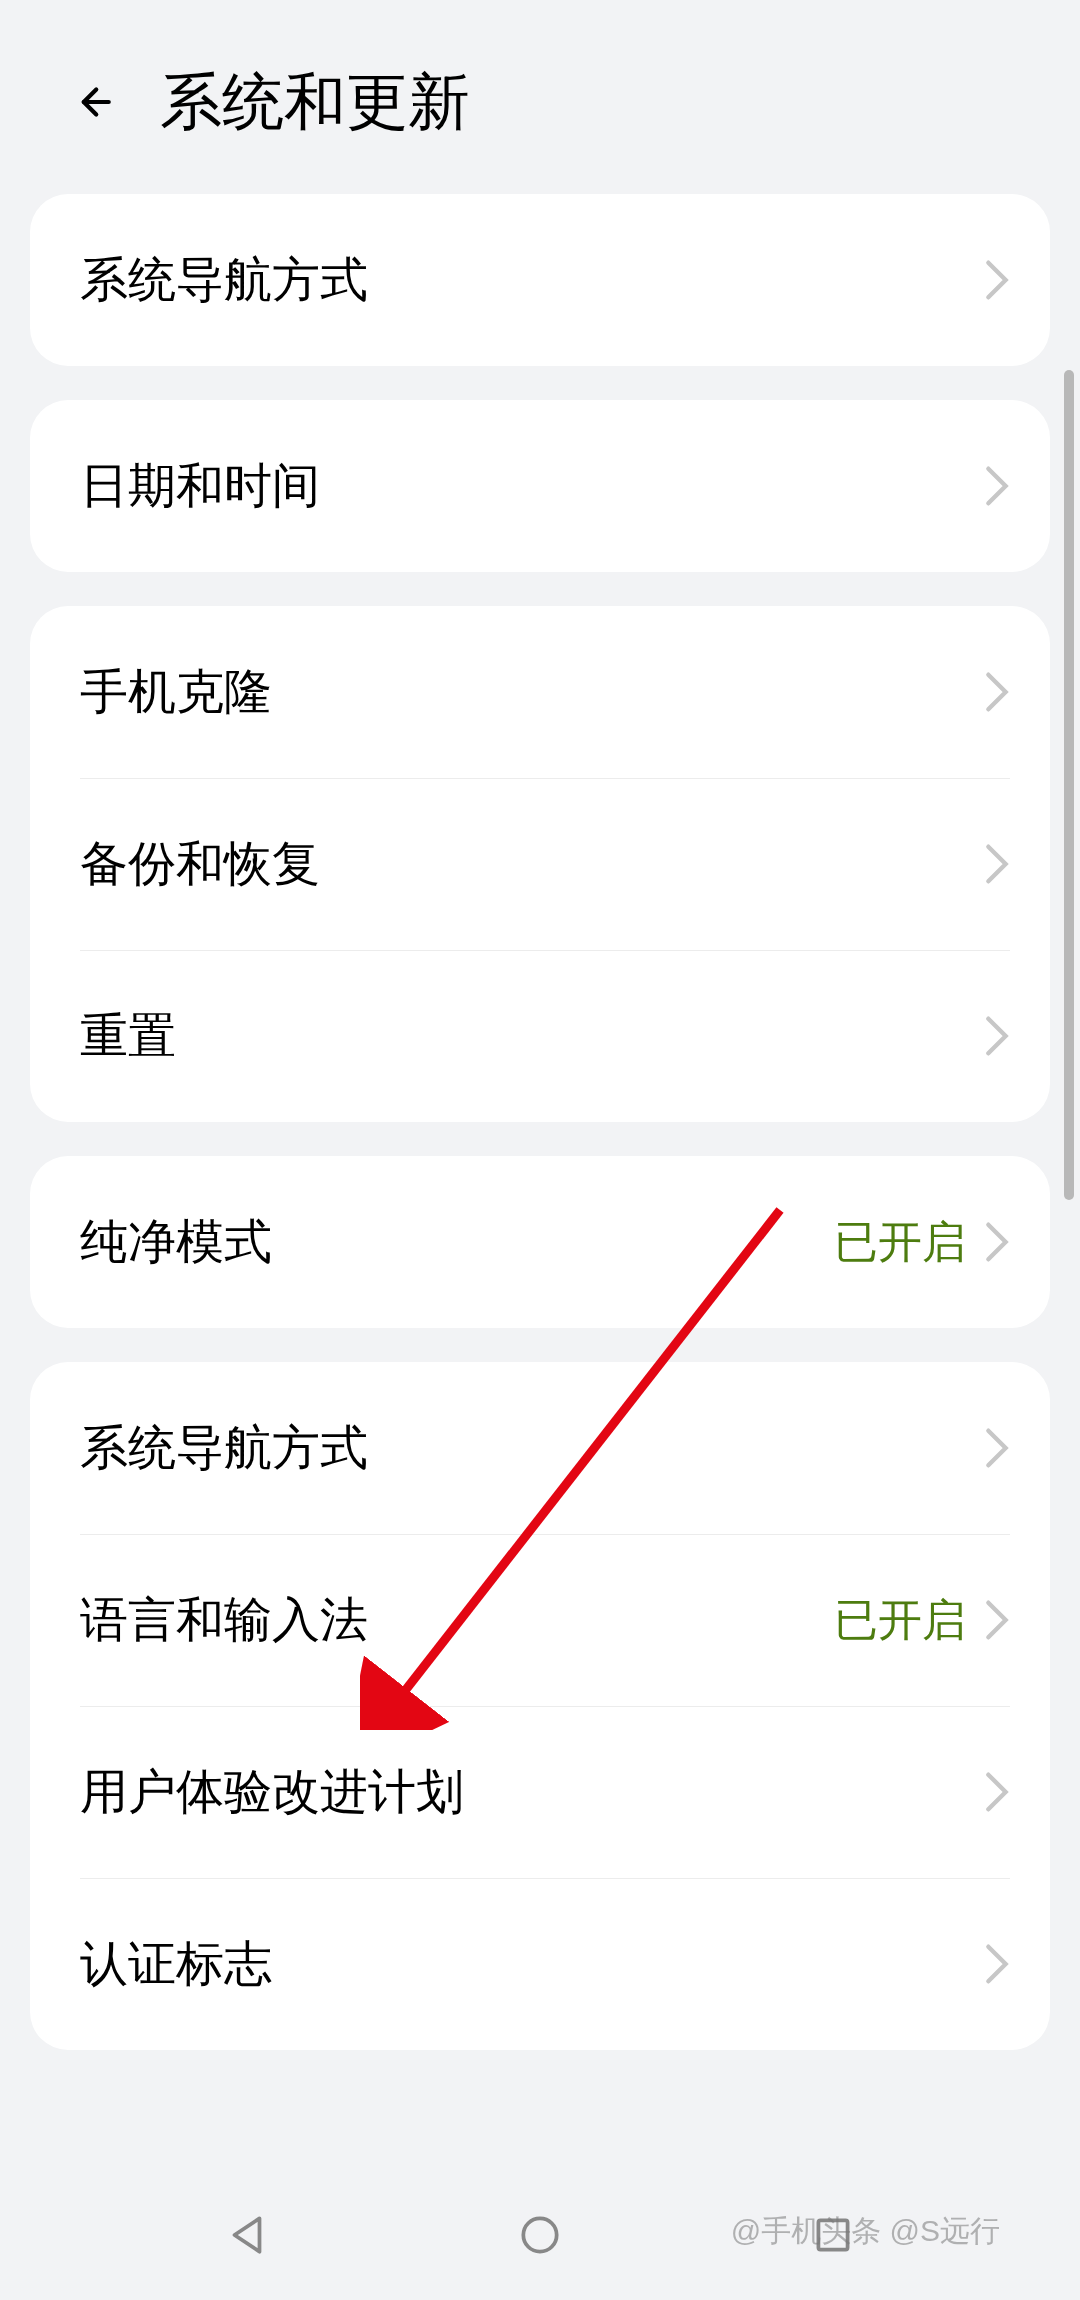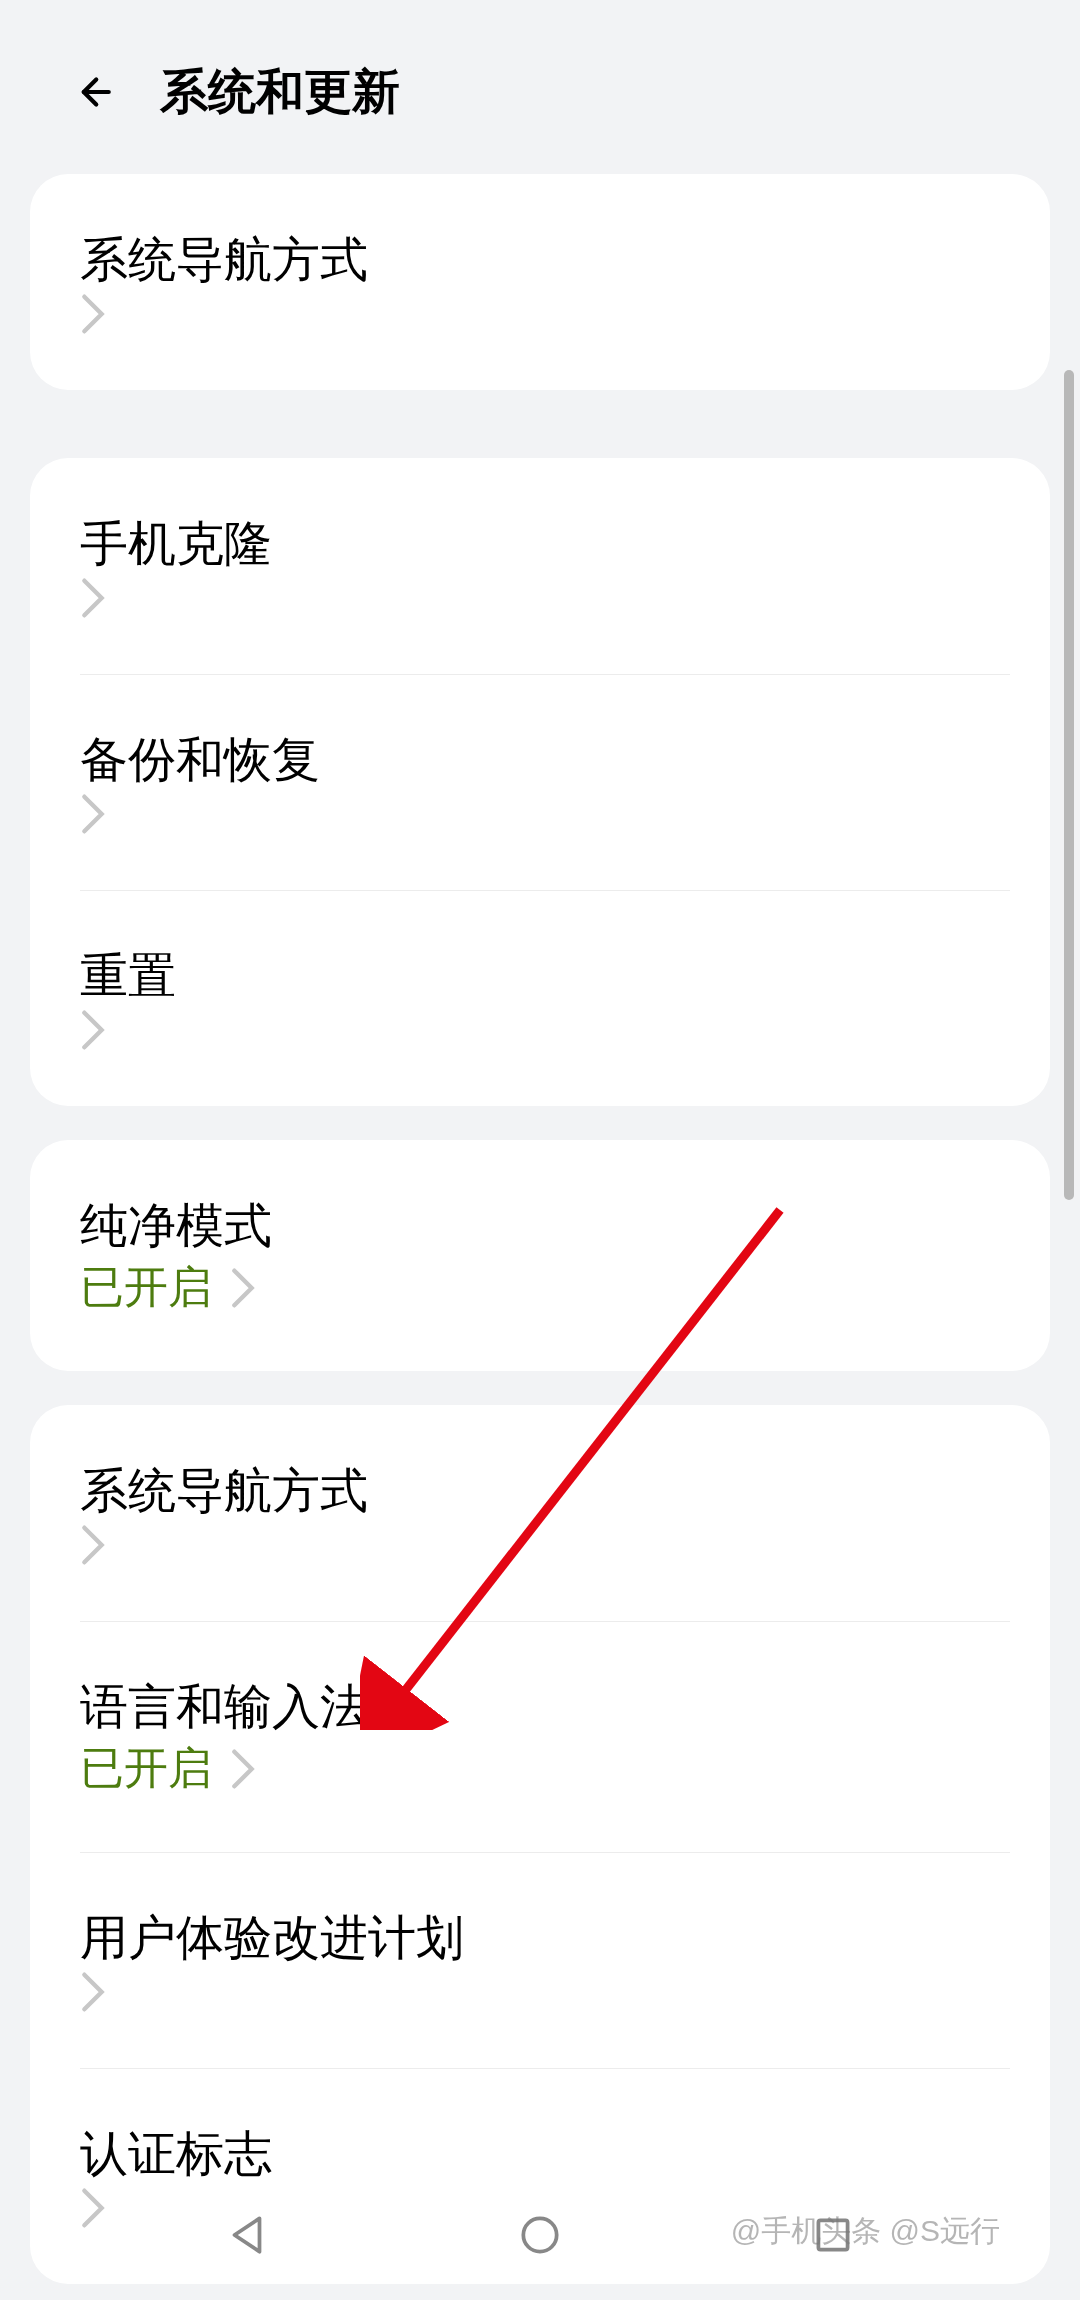--- a/index.html
+++ b/index.html
@@ -26,40 +26,39 @@
       height: 60px;
       display: flex;
       align-items: center;
       justify-content: center;
     }
     .back-icon svg {
       width: 50px;
       height: 50px;
     }
     .page-title {
-      font-size: 48px;
-      font-weight: 700;
+      font-size: 62px;
+      font-weight: 400;
       color: #000;
     }
     .content {
       padding: 0 30px;
     }
     .group {
       background: #fff;
       border-radius: 38px;
       margin-bottom: 34px;
       overflow: hidden;
     }
     .list-item {
       display: flex;
-      align-items: flex-start;
+      align-items: center;
       justify-content: space-between;
       padding: 54px 40px 54px 50px;
       position: relative;
-      flex-direction: column;
     }
     .list-item + .list-item::before {
       content: "";
       position: absolute;
       top: 0;
       left: 50px;
       right: 40px;
       height: 1px;
       background: #ececec;
     }
@@ -158,20 +157,30 @@
         <span class="chevron">
           <svg viewBox="0 0 12 20" fill="none" stroke="#c7c7c7" stroke-width="2" stroke-linecap="round">
               <polyline points="2 2 10 10 2 18"></polyline>
             </svg>
         </span>
       </div>
     </div>
   </div>
 
   <div class="group">
+    <div class="list-item">
+      <span class="item-label">日期和时间</span>
+      <div class="item-right">
+        <span class="chevron">
+          <svg viewBox="0 0 12 20" fill="none" stroke="#c7c7c7" stroke-width="2" stroke-linecap="round">
+              <polyline points="2 2 10 10 2 18"></polyline>
+            </svg>
+        </span>
+      </div>
+    </div>
   </div>
 
   <div class="group">
     <div class="list-item">
       <span class="item-label">手机克隆</span>
       <div class="item-right">
         <span class="chevron">
           <svg viewBox="0 0 12 20" fill="none" stroke="#c7c7c7" stroke-width="2" stroke-linecap="round">
               <polyline points="2 2 10 10 2 18"></polyline>
             </svg>

